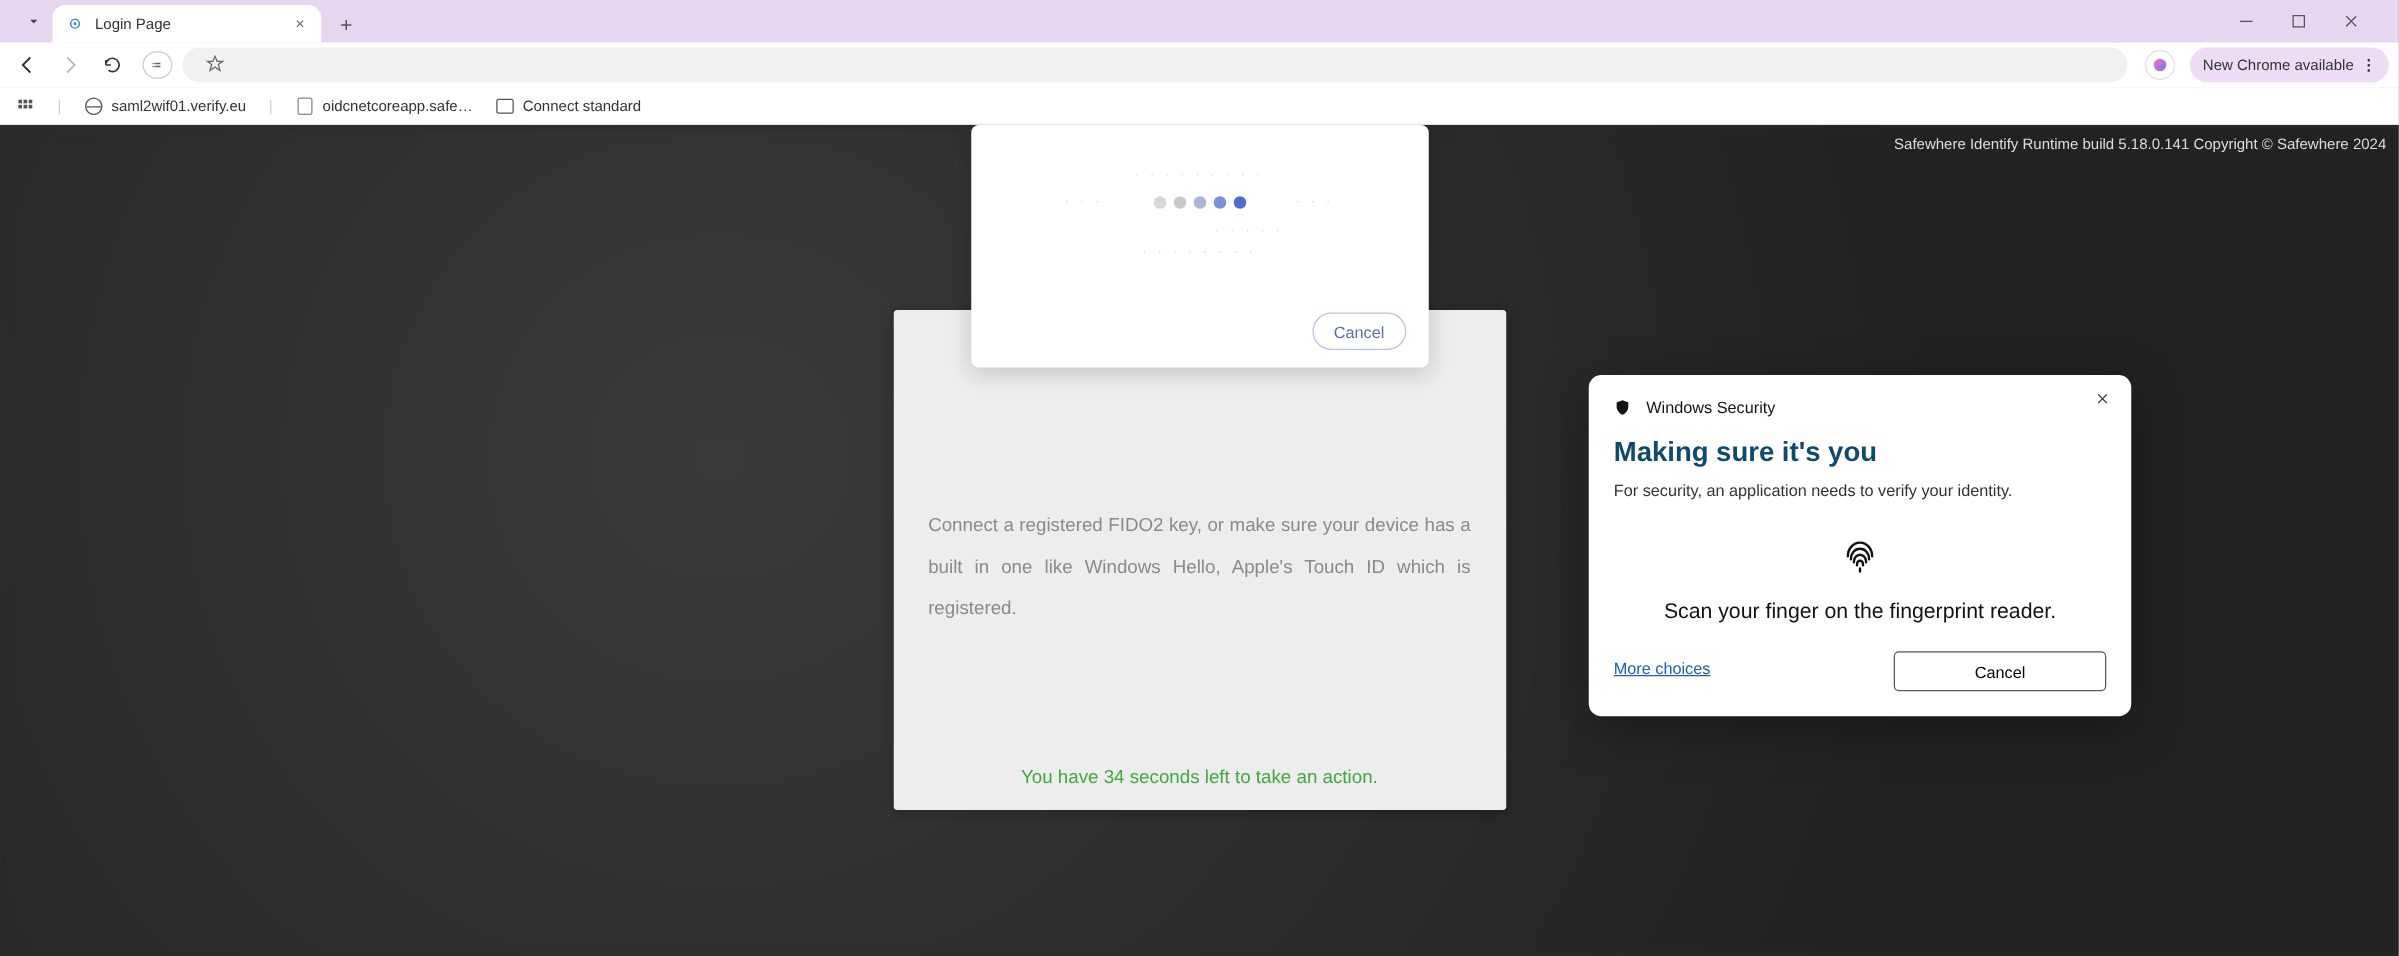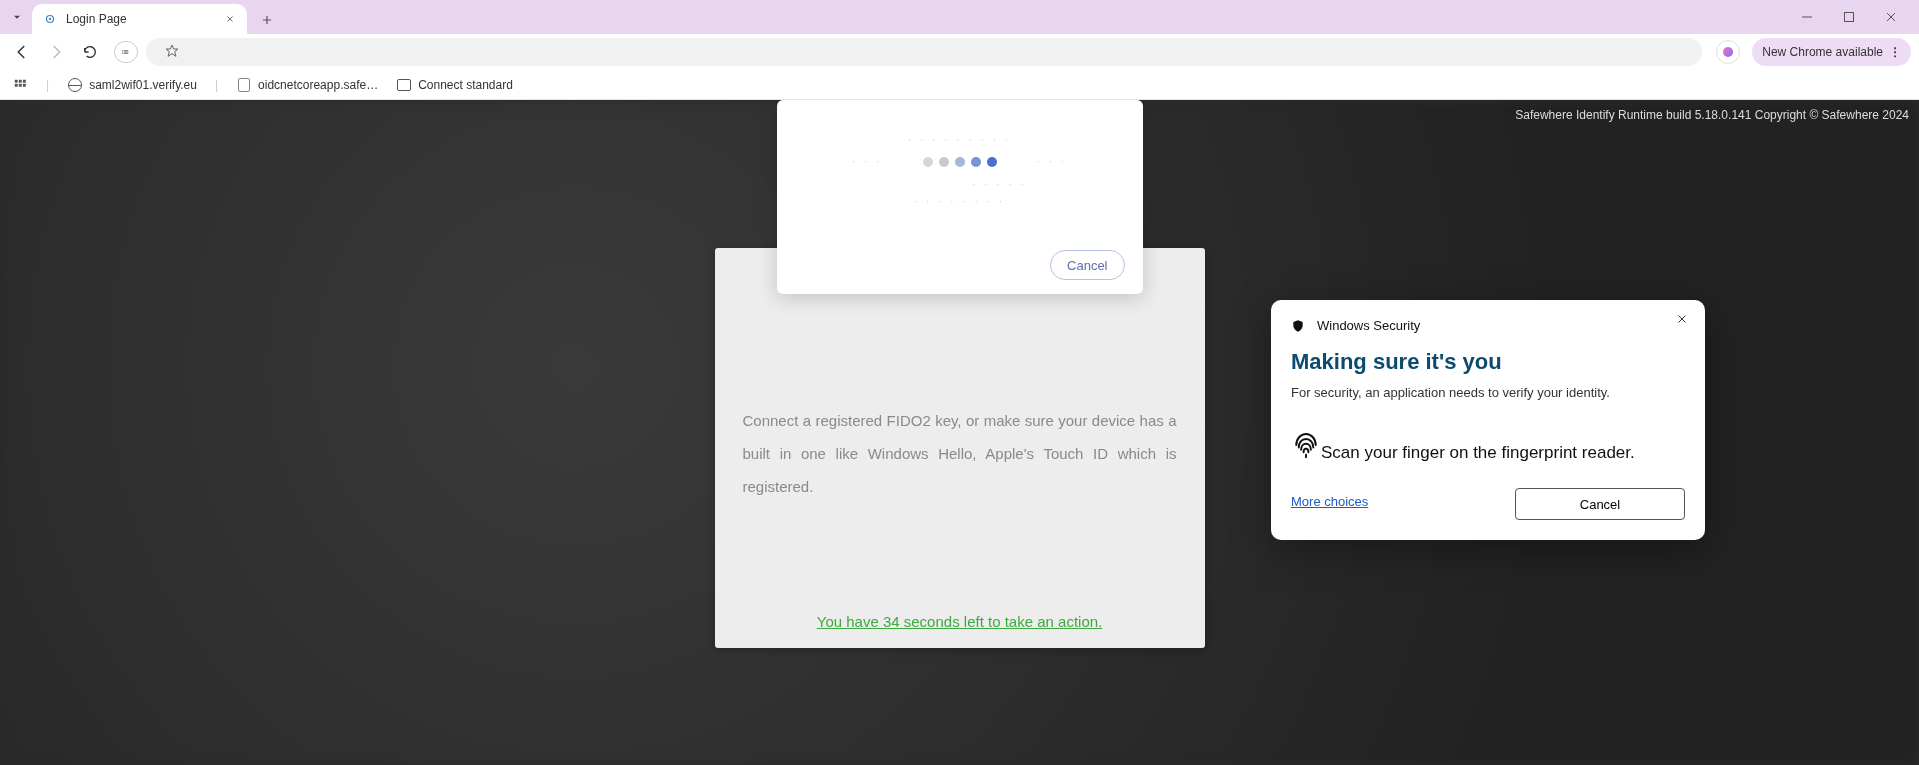--- a/index.html
+++ b/index.html
@@ -1,19 +1,19 @@
 <!DOCTYPE html>
 <html><head>
 <meta charset="utf-8">
 <style>
   * { box-sizing: border-box; margin: 0; padding: 0; font-family: "Segoe UI", Arial, sans-serif; }
   body { width: 1919px; height: 765px; overflow: hidden; background: #e8d5f0; position: relative; }
 
   
-  .titlebar { height: 34px; background: #e8d5f0; display: flex; align-items: center; padding: 0 6px; }
+  .titlebar { height: 34px; background: #e8d5f0; display: flex; align-items: center; padding: 0 16px; }
   .tab-strip { display: flex; align-items: flex-end; gap: 0; flex: 1; }
   .tab { background: #fff; border-radius: 10px 10px 0 0; height: 30px; width: 215px; display: flex; align-items: center; padding: 0 10px; gap: 8px; font-size: 12px; color: #333; position: relative; margin-top: 3px; }
   .tab .favicon { width: 16px; height: 16px; border-radius: 2px; display: flex; align-items: center; justify-content: center; }
   .tab .favicon svg { width: 14px; height: 14px; }
   .tab .title { flex: 1; overflow: hidden; white-space: nowrap; text-overflow: ellipsis; }
   .tab .close { width: 14px; height: 14px; display:flex;align-items:center;justify-content:center;color:#555; }
   .new-tab { width: 28px; height: 28px; display: flex; align-items: center; justify-content: center; color: #444; margin-left: 6px; }
   .dropdown-btn { width: 22px; height: 22px; display:flex;align-items:center;justify-content:center;color:#444;margin-right:4px; }
   .window-controls { display: flex; gap: 14px; margin-left: auto; align-items: center; padding-right: 8px; }
   .window-controls span { width: 28px; height: 28px; display:flex;align-items:center;justify-content:center;color:#555; }
@@ -40,39 +40,39 @@
   .bm-folder { width:14px;height:12px;border:1px solid #555;border-radius:2px;background:#fff; }
 
   
   .page { position: relative; height: calc(765px - 34px - 36px - 30px); background: #2a2a2a; overflow:hidden; }
   .backdrop { position:absolute; inset:0; background: radial-gradient(circle at 30% 40%, #3a3a3a 0%, #222 70%); filter: blur(6px); }
   .copyright { position:absolute; top:8px; right:10px; color:#ddd; font-size:12px; z-index:2; }
 
   
   .fido-card { position:absolute; left:50%; top:148px; transform:translateX(-50%); width:490px; height:400px; background:#ededed; border-radius:3px; box-shadow:0 2px 10px rgba(0,0,0,0.25); padding: 36px 28px 24px; z-index:3;}
   .fido-text { color:#8a8a8a; font-size:15px; line-height:2.2; text-align:justify; margin-top:120px; }
-  .fido-timer { color:#3fa93f; font-size:15px; text-align:center; position:absolute; bottom:18px; left:0; right:0;text-decoration:underline; }
+  .fido-timer { color:#3fa93f; font-size:15px; text-align:center; position:absolute; bottom:18px; left:0; right:0; }
 
   
   .loading-pop { position:absolute; left:50%; top:0; transform:translateX(-50%); width:366px; height:194px; background:#fff; border-radius:6px; box-shadow:0 4px 20px rgba(0,0,0,0.18); z-index:6; padding:20px; }
   .dots-area { height:100px; display:flex; flex-direction:column; align-items:center; justify-content:center; gap:6px; }
   .decor-dots { color:#d0d0d0; font-size:10px; letter-spacing:3px; }
   .loading-dots { display:flex; gap:6px; margin:6px 0; }
   .ld { width:10px;height:10px;border-radius:50%; }
   .ld1{background:#d7d7d7;} .ld2{background:#c9c9c9;} .ld3{background:#a9b5db;} .ld4{background:#7a91d6;} .ld5{background:#4a6fd1;}
   .loading-cancel { position:absolute; right:18px; bottom:14px; border:1px solid #b7c2e6; color:#5b6ea8; background:#fff; border-radius:16px; height:30px; padding:0 16px; font-size:13px; }
 
   
   .ws-dialog { position:absolute; right:214px; top:200px; width:434px; background:#fff; border-radius:10px; box-shadow:0 10px 40px rgba(0,0,0,0.35); z-index:10; padding:18px 20px 20px; }
   .ws-head { display:flex; align-items:center; gap:12px; font-size:13px; color:#111; }
   .ws-shield { width:14px;height:14px; }
   .ws-close { position:absolute; right:14px; top:10px; width:18px;height:18px;display:flex;align-items:center;justify-content:center;color:#444; }
   .ws-title { font-size:22px; font-weight:600; margin-top:16px; color:#0c4a6e; }
   .ws-sub { font-size:13px; color:#333; margin-top:10px; }
-  .ws-fp { display:flex; align-items:center; margin-top:28px; }
+  .ws-fp { display:flex; flex-direction:column; align-items:center; margin-top:28px; }
   .ws-fp svg { width:30px; height:34px; }
   .ws-fp-text { font-size:17px; color:#111; margin-top:12px; text-align:center; }
   .ws-more { color:#1a5cc8; font-size:13px; margin-top:28px; display:inline-block; }
   .ws-cancel { width:170px; height:32px; border:1px solid #555; background:#fff; border-radius:4px; font-size:13px; float:right; margin-top:22px; }
   .ws-clear { clear:both; }
 </style>
 </head>
 <body>
 
 <div class="titlebar">

